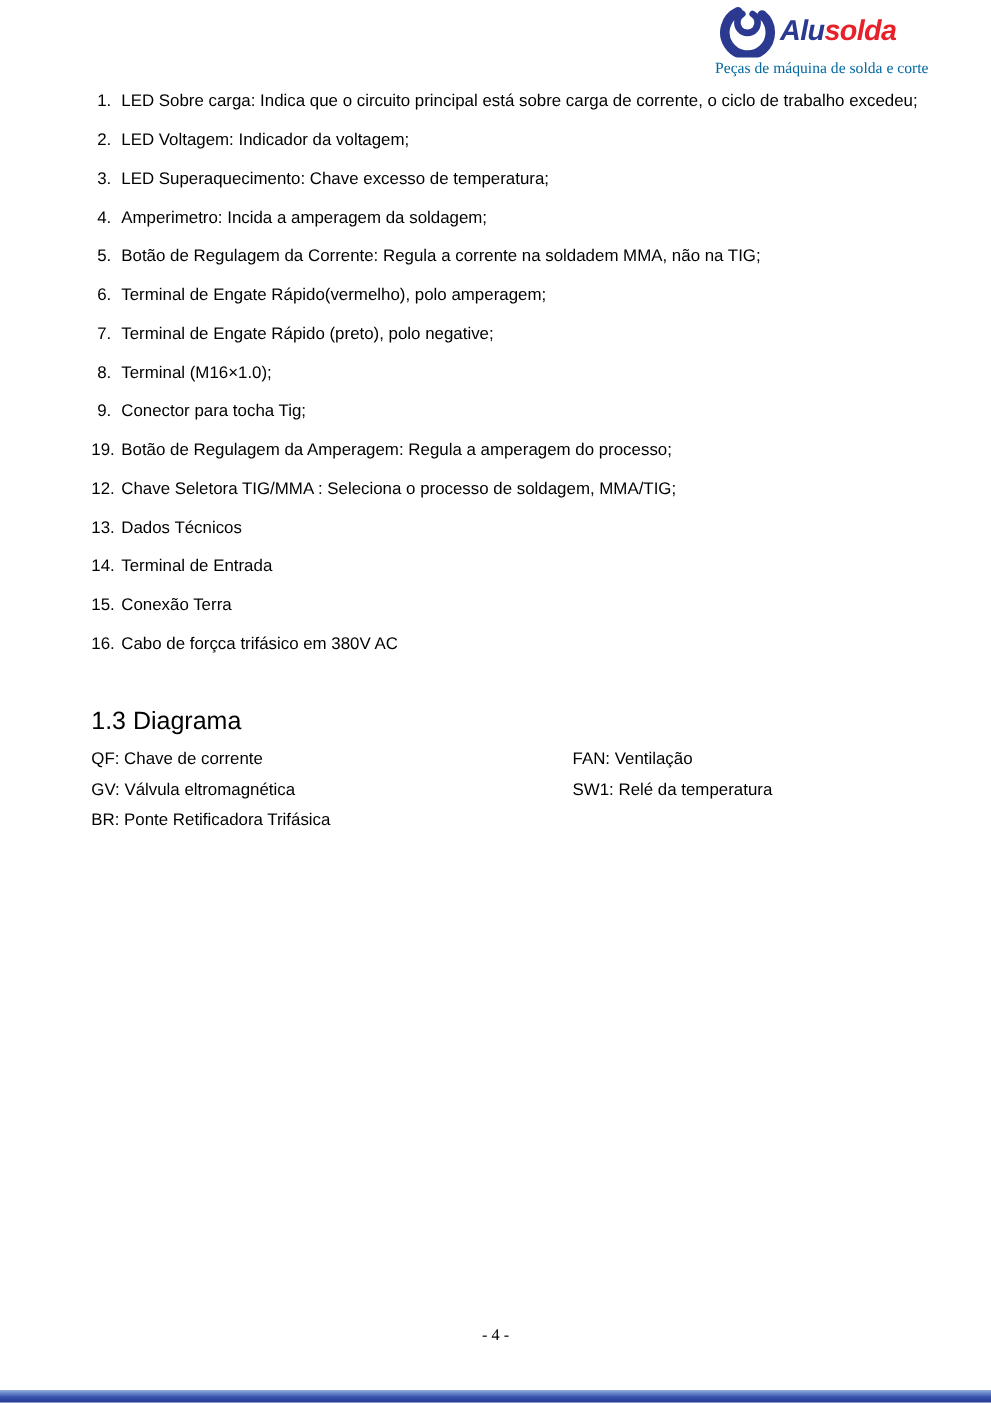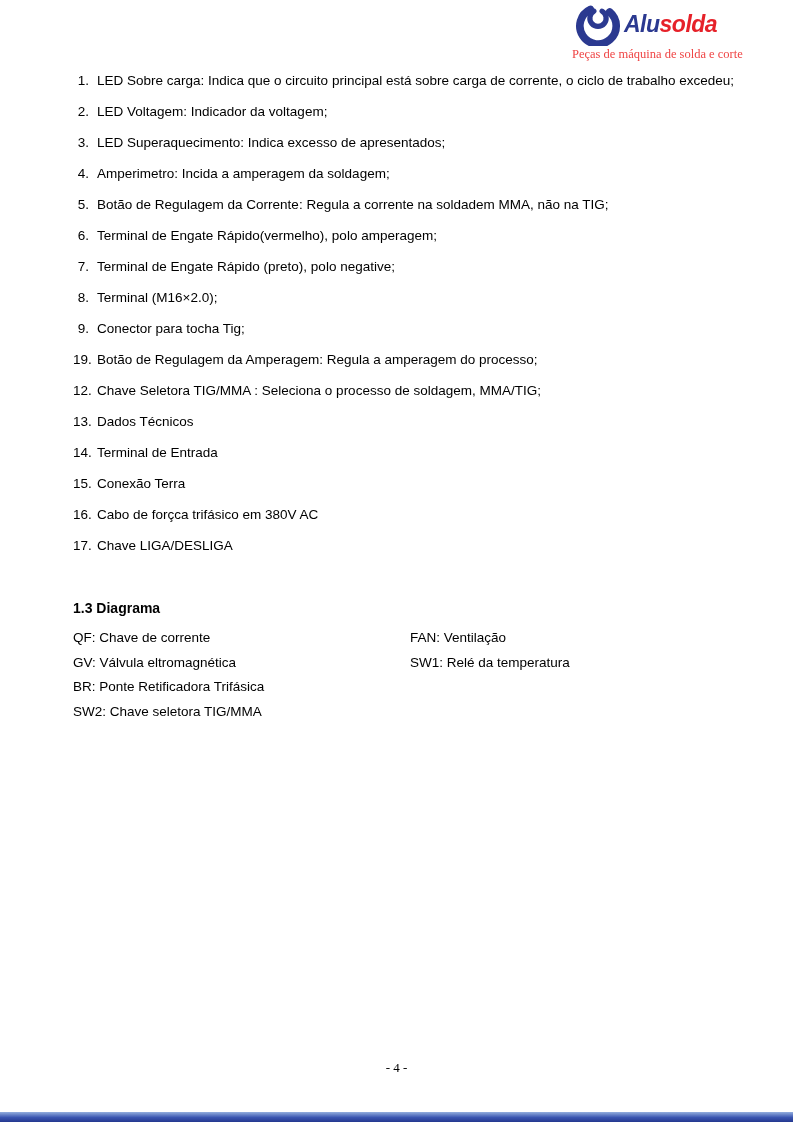--- a/index.html
+++ b/index.html
@@ -22,39 +22,39 @@
   .logo-mark{width:52px;height:44px;flex:none;}
   .logo-word{
     font-style:italic;font-weight:bold;font-size:23px;
     letter-spacing:-0.5px;line-height:44px;white-space:nowrap;
     text-shadow:1px 1px 0 #ffffff;
   }
   .logo-word .alu{color:#2b3990;}
   .logo-word .solda{color:#e62129;}
   .logo-tagline{
     font-family:"Liberation Serif","DejaVu Serif",serif;
-    font-size:12.5px;color:#ef4444;line-height:14px;
+    font-size:12.5px;color:#0369a1;line-height:14px;
     white-space:nowrap;margin-top:1px;
   }
 
   
   .content{position:absolute;left:73px;top:68px;width:664px;}
   .row{display:flex;margin-bottom:6px;line-height:25px;font-size:13.5px;}
   .num{width:16px;flex:none;text-align:right;margin-right:8px;white-space:nowrap;}
   .txt{flex:1;min-width:0;}
   .jline{display:block;text-align:justify;text-align-last:justify;}
   .line{display:block;}
 
   .section-heading{
-    font-size:14px;font-weight:bold;line-height:20px;
+    font-size:20px;font-weight:normal;line-height:20px;
     margin:40px 0 0 0;
   }
   .section-intro{font-size:13.5px;line-height:25px;margin-top:16px;}
 
-  .defs{display:flex;margin-top:8px;font-size:13.5px;line-height:24.5px;}
+  .defs{display:flex;margin-top:8px;font-size:13.5px;line-height:24.5px;gap:48px;}
   .defs-col-left{width:337px;flex:none;}
   .defs-col-right{flex:1;}
   .def-item{white-space:nowrap;}
 
   
   .page-number{
     position:absolute;left:0;right:0;top:1060px;
     text-align:center;
     font-family:"Liberation Serif","DejaVu Serif",serif;
     font-size:13px;color:#000;
@@ -87,41 +87,41 @@
     <div class="row">
       <span class="num">1.</span>
       <span class="txt">LED Sobre carga: Indica que o circuito principal está sobre carga de corrente, o ciclo de trabalho excedeu;</span>
     </div>
     <div class="row">
       <span class="num">2.</span>
       <span class="txt">LED Voltagem: Indicador da voltagem;</span>
     </div>
     <div class="row">
       <span class="num">3.</span>
-      <span class="txt">LED Superaquecimento: Indica excesso de apresentados;</span>
+      <span class="txt">LED Superaquecimento: Chave excesso de temperatura;</span>
     </div>
     <div class="row">
       <span class="num">4.</span>
       <span class="txt">Amperimetro: Incida a amperagem da soldagem;</span>
     </div>
     <div class="row">
       <span class="num">5.</span>
       <span class="txt">Botão de Regulagem da Corrente: Regula a corrente na soldadem MMA, não na TIG;</span>
     </div>
     <div class="row">
       <span class="num">6.</span>
       <span class="txt">Terminal de Engate Rápido(vermelho), polo amperagem;</span>
     </div>
     <div class="row">
       <span class="num">7.</span>
       <span class="txt">Terminal de Engate Rápido (preto), polo negative;</span>
     </div>
     <div class="row">
       <span class="num">8.</span>
-      <span class="txt">Terminal (M16×2.0);</span>
+      <span class="txt">Terminal (M16×1.0);</span>
     </div>
     <div class="row">
       <span class="num">9.</span>
       <span class="txt">Conector para tocha Tig;</span>
     </div>
     <div class="row">
       <span class="num">19.</span>
       <span class="txt">Botão de Regulagem da Amperagem: Regula a amperagem do processo;</span>
     </div>
     <div class="row">
@@ -137,34 +137,29 @@
       <span class="txt">Terminal de Entrada</span>
     </div>
     <div class="row">
       <span class="num">15.</span>
       <span class="txt">Conexão Terra</span>
     </div>
     <div class="row">
       <span class="num">16.</span>
       <span class="txt">Cabo de forçca trifásico em 380V AC</span>
     </div>
-    <div class="row">
-      <span class="num">17.</span>
-      <span class="txt">Chave LIGA/DESLIGA</span>
-    </div>
 
     <div class="section-heading">1.3 Diagrama</div>
 
 
     <div class="defs">
       <div class="defs-col-left">
         <div class="def-item">QF: Chave de corrente</div>
         <div class="def-item">GV: Válvula eltromagnética</div>
         <div class="def-item">BR: Ponte Retificadora Trifásica</div>
-        <div class="def-item">SW2: Chave seletora TIG/MMA</div>
       </div>
       <div class="defs-col-right">
         <div class="def-item">FAN: Ventilação</div>
         <div class="def-item">SW1: Relé da temperatura</div>
       </div>
     </div>
 
   </div>
 
   <div class="page-number">- 4 -</div>

